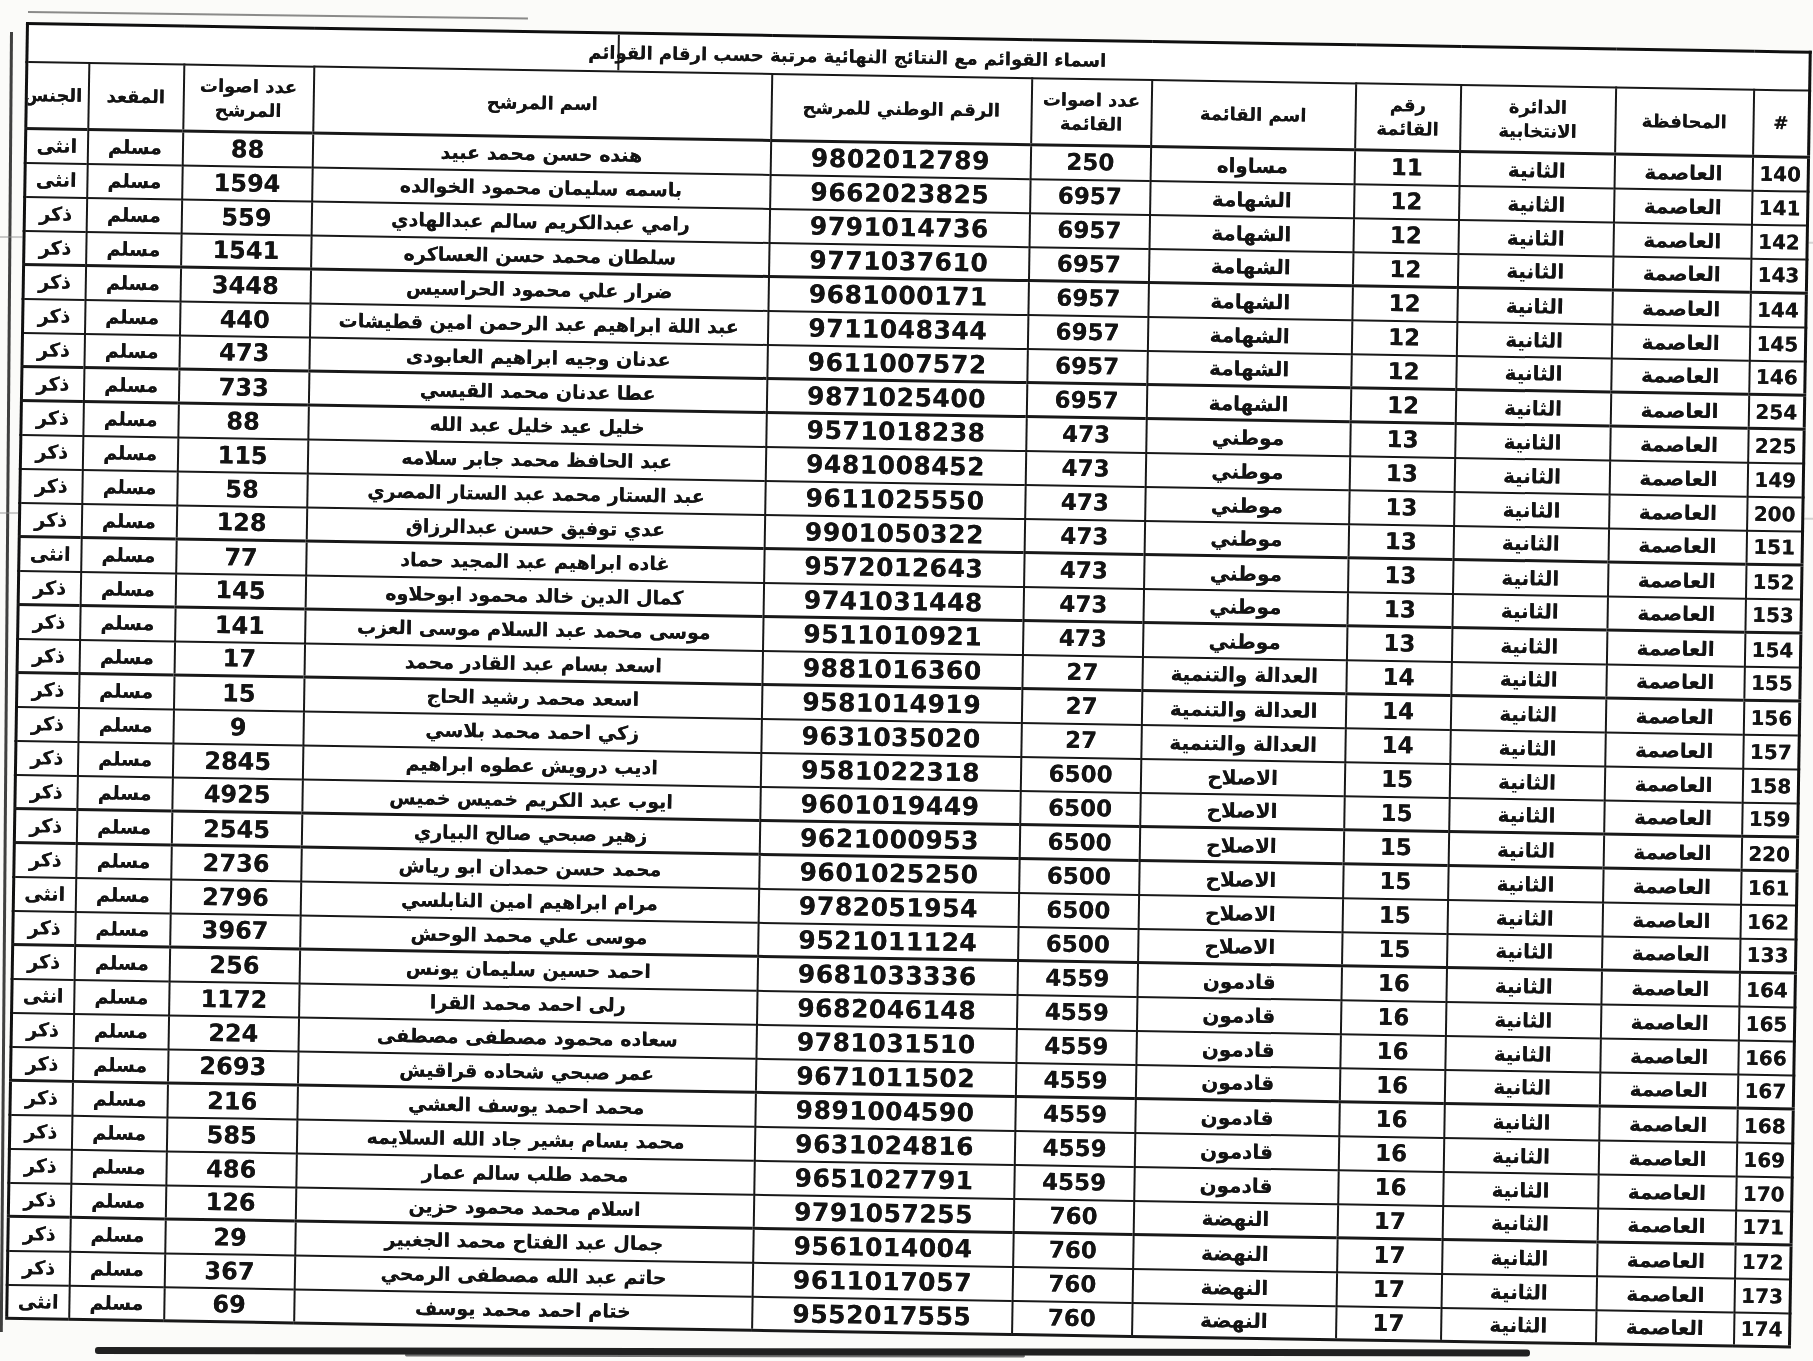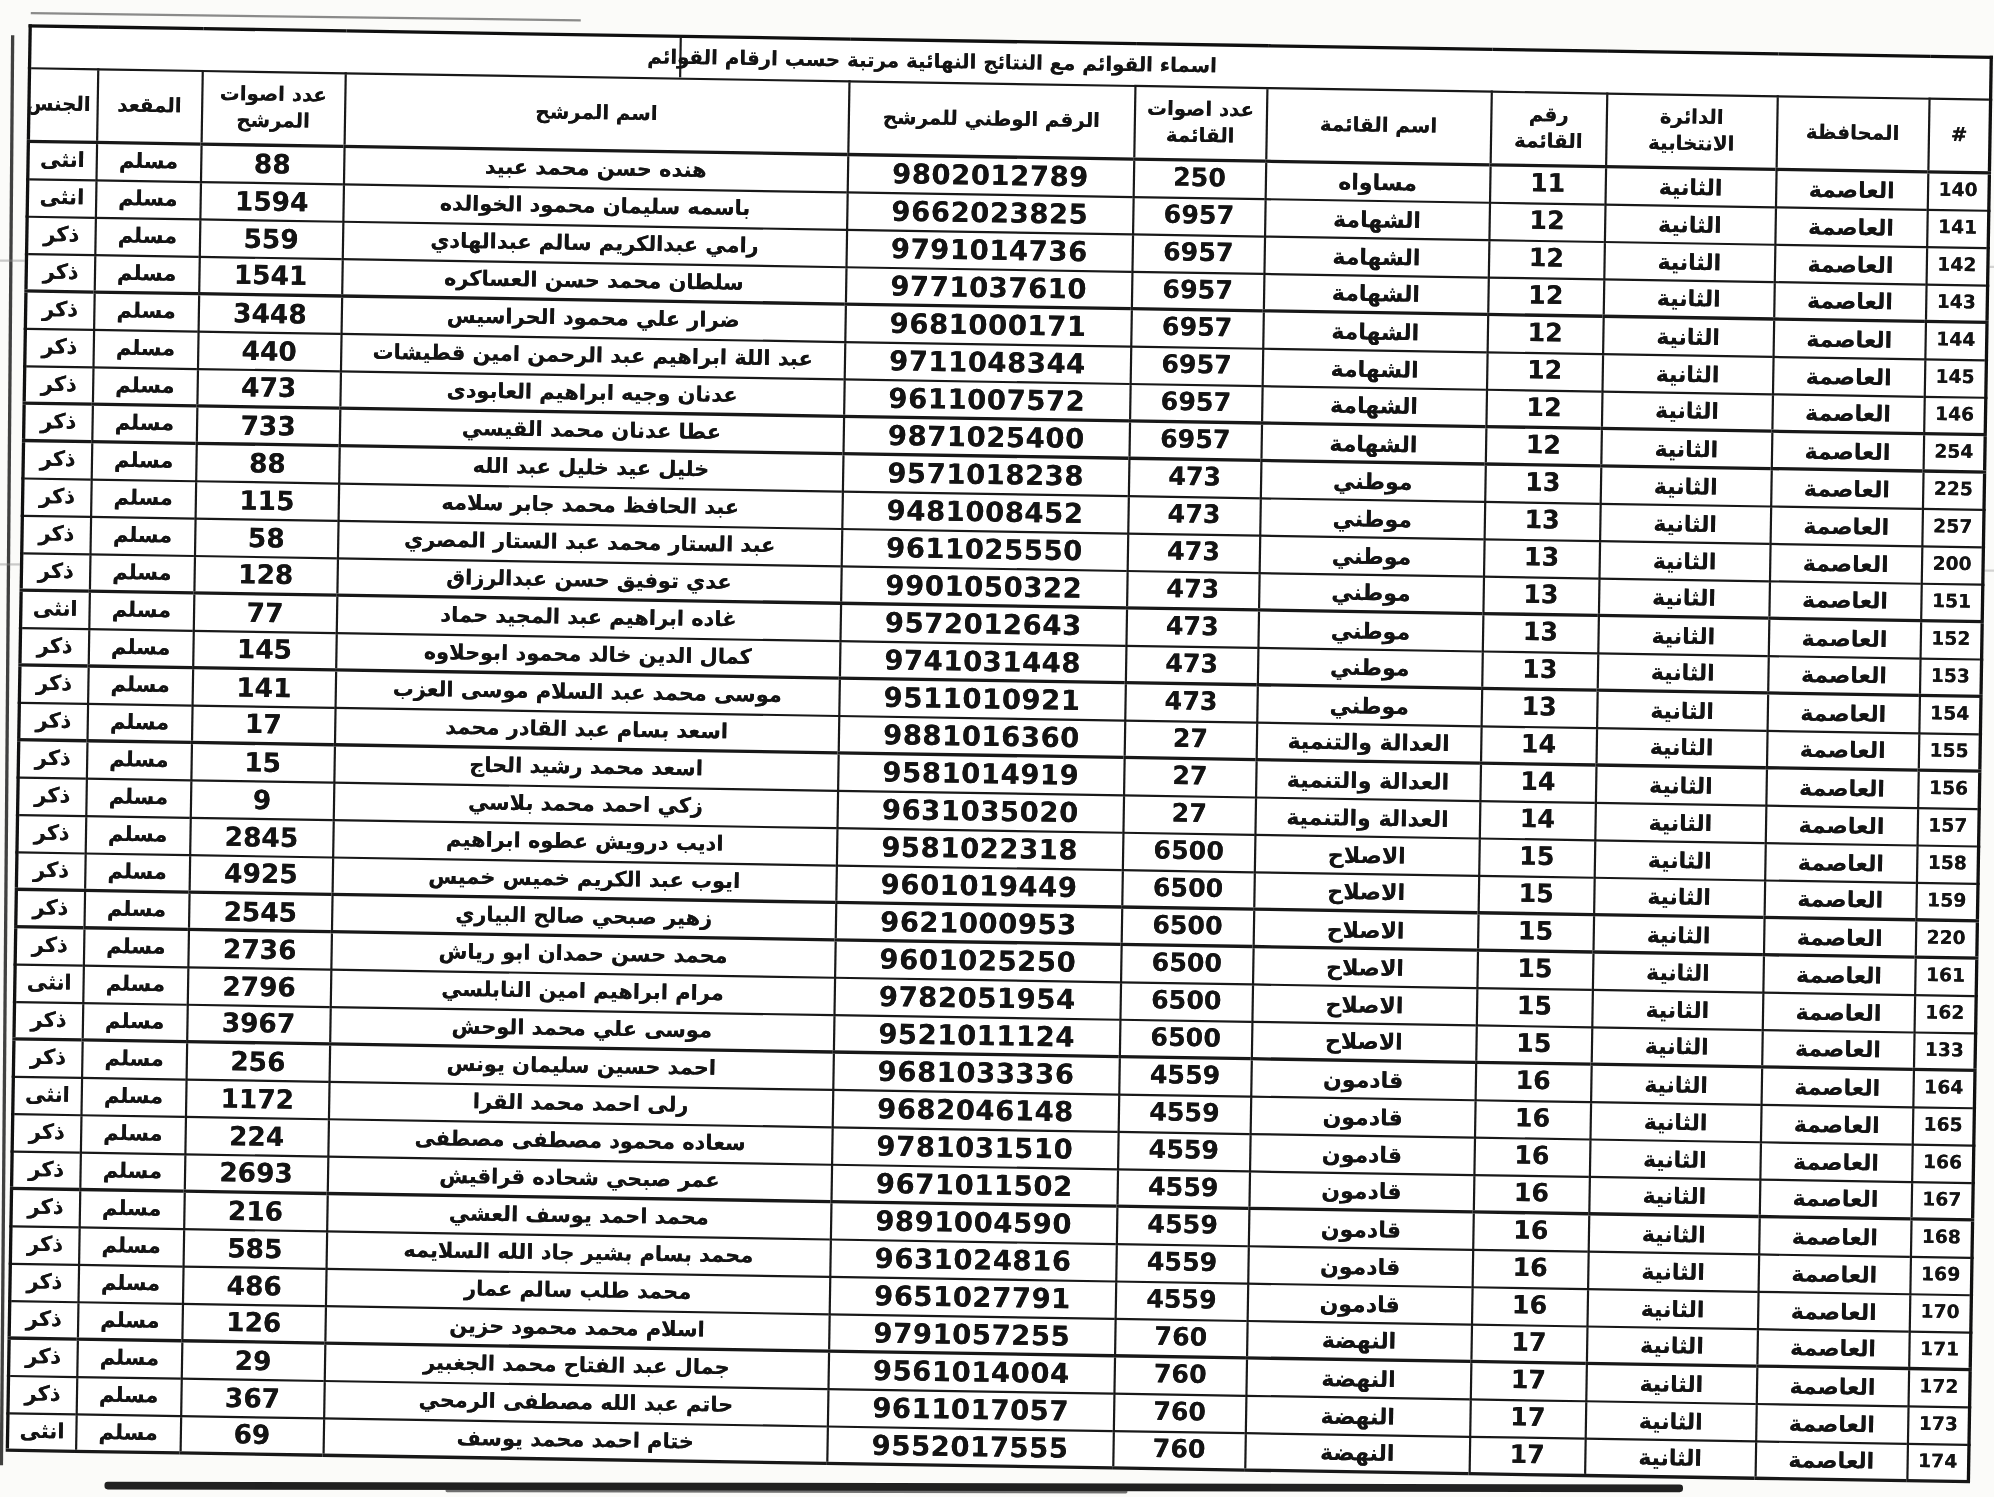--- a/index.html
+++ b/index.html
@@ -56,21 +56,21 @@
   tr.header-row td{
     height:64px;
     font-size:18px;
     white-space:normal;
     line-height:1.35;
     padding:0 6px;
   }
   
   tbody tr{height:34px;}
   tbody td{line-height:1;}
-  td.col-num{font-size:17px;}
+  td.col-num{font-size:20px;}
   td.col-governorate,td.col-district{font-size:20px;}
   td.col-list_number{font-size:23px;}
   td.col-list_name{font-size:20px;}
   td.col-list_votes{font-size:23px;}
   td.col-national_id{font-size:25px;letter-spacing:0.5px;}
   td.col-candidate_name{font-size:19px;padding-left:4px;padding-right:60px;}
   td.col-candidate_votes{font-size:24px;}
   td.col-seat,td.col-gender{font-size:19px;}
   
   tbody tr:nth-child(4n+1) td{border-top-width:3px;}
@@ -263,21 +263,21 @@
           <td class="col-list_number">13</td>
           <td class="col-list_name">موطني</td>
           <td class="col-list_votes">473</td>
           <td class="col-national_id">9571018238</td>
           <td class="col-candidate_name">خليل عيد خليل عبد الله</td>
           <td class="col-candidate_votes">88</td>
           <td class="col-seat">مسلم</td>
           <td class="col-gender">ذكر</td>
         </tr>
         <tr>
-          <td class="col-num">257</td>
+          <td class="col-num">149</td>
           <td class="col-governorate">العاصمة</td>
           <td class="col-district">الثانية</td>
           <td class="col-list_number">13</td>
           <td class="col-list_name">موطني</td>
           <td class="col-list_votes">473</td>
           <td class="col-national_id">9481008452</td>
           <td class="col-candidate_name">عبد الحافظ محمد جابر سلامه</td>
           <td class="col-candidate_votes">115</td>
           <td class="col-seat">مسلم</td>
           <td class="col-gender">ذكر</td>

